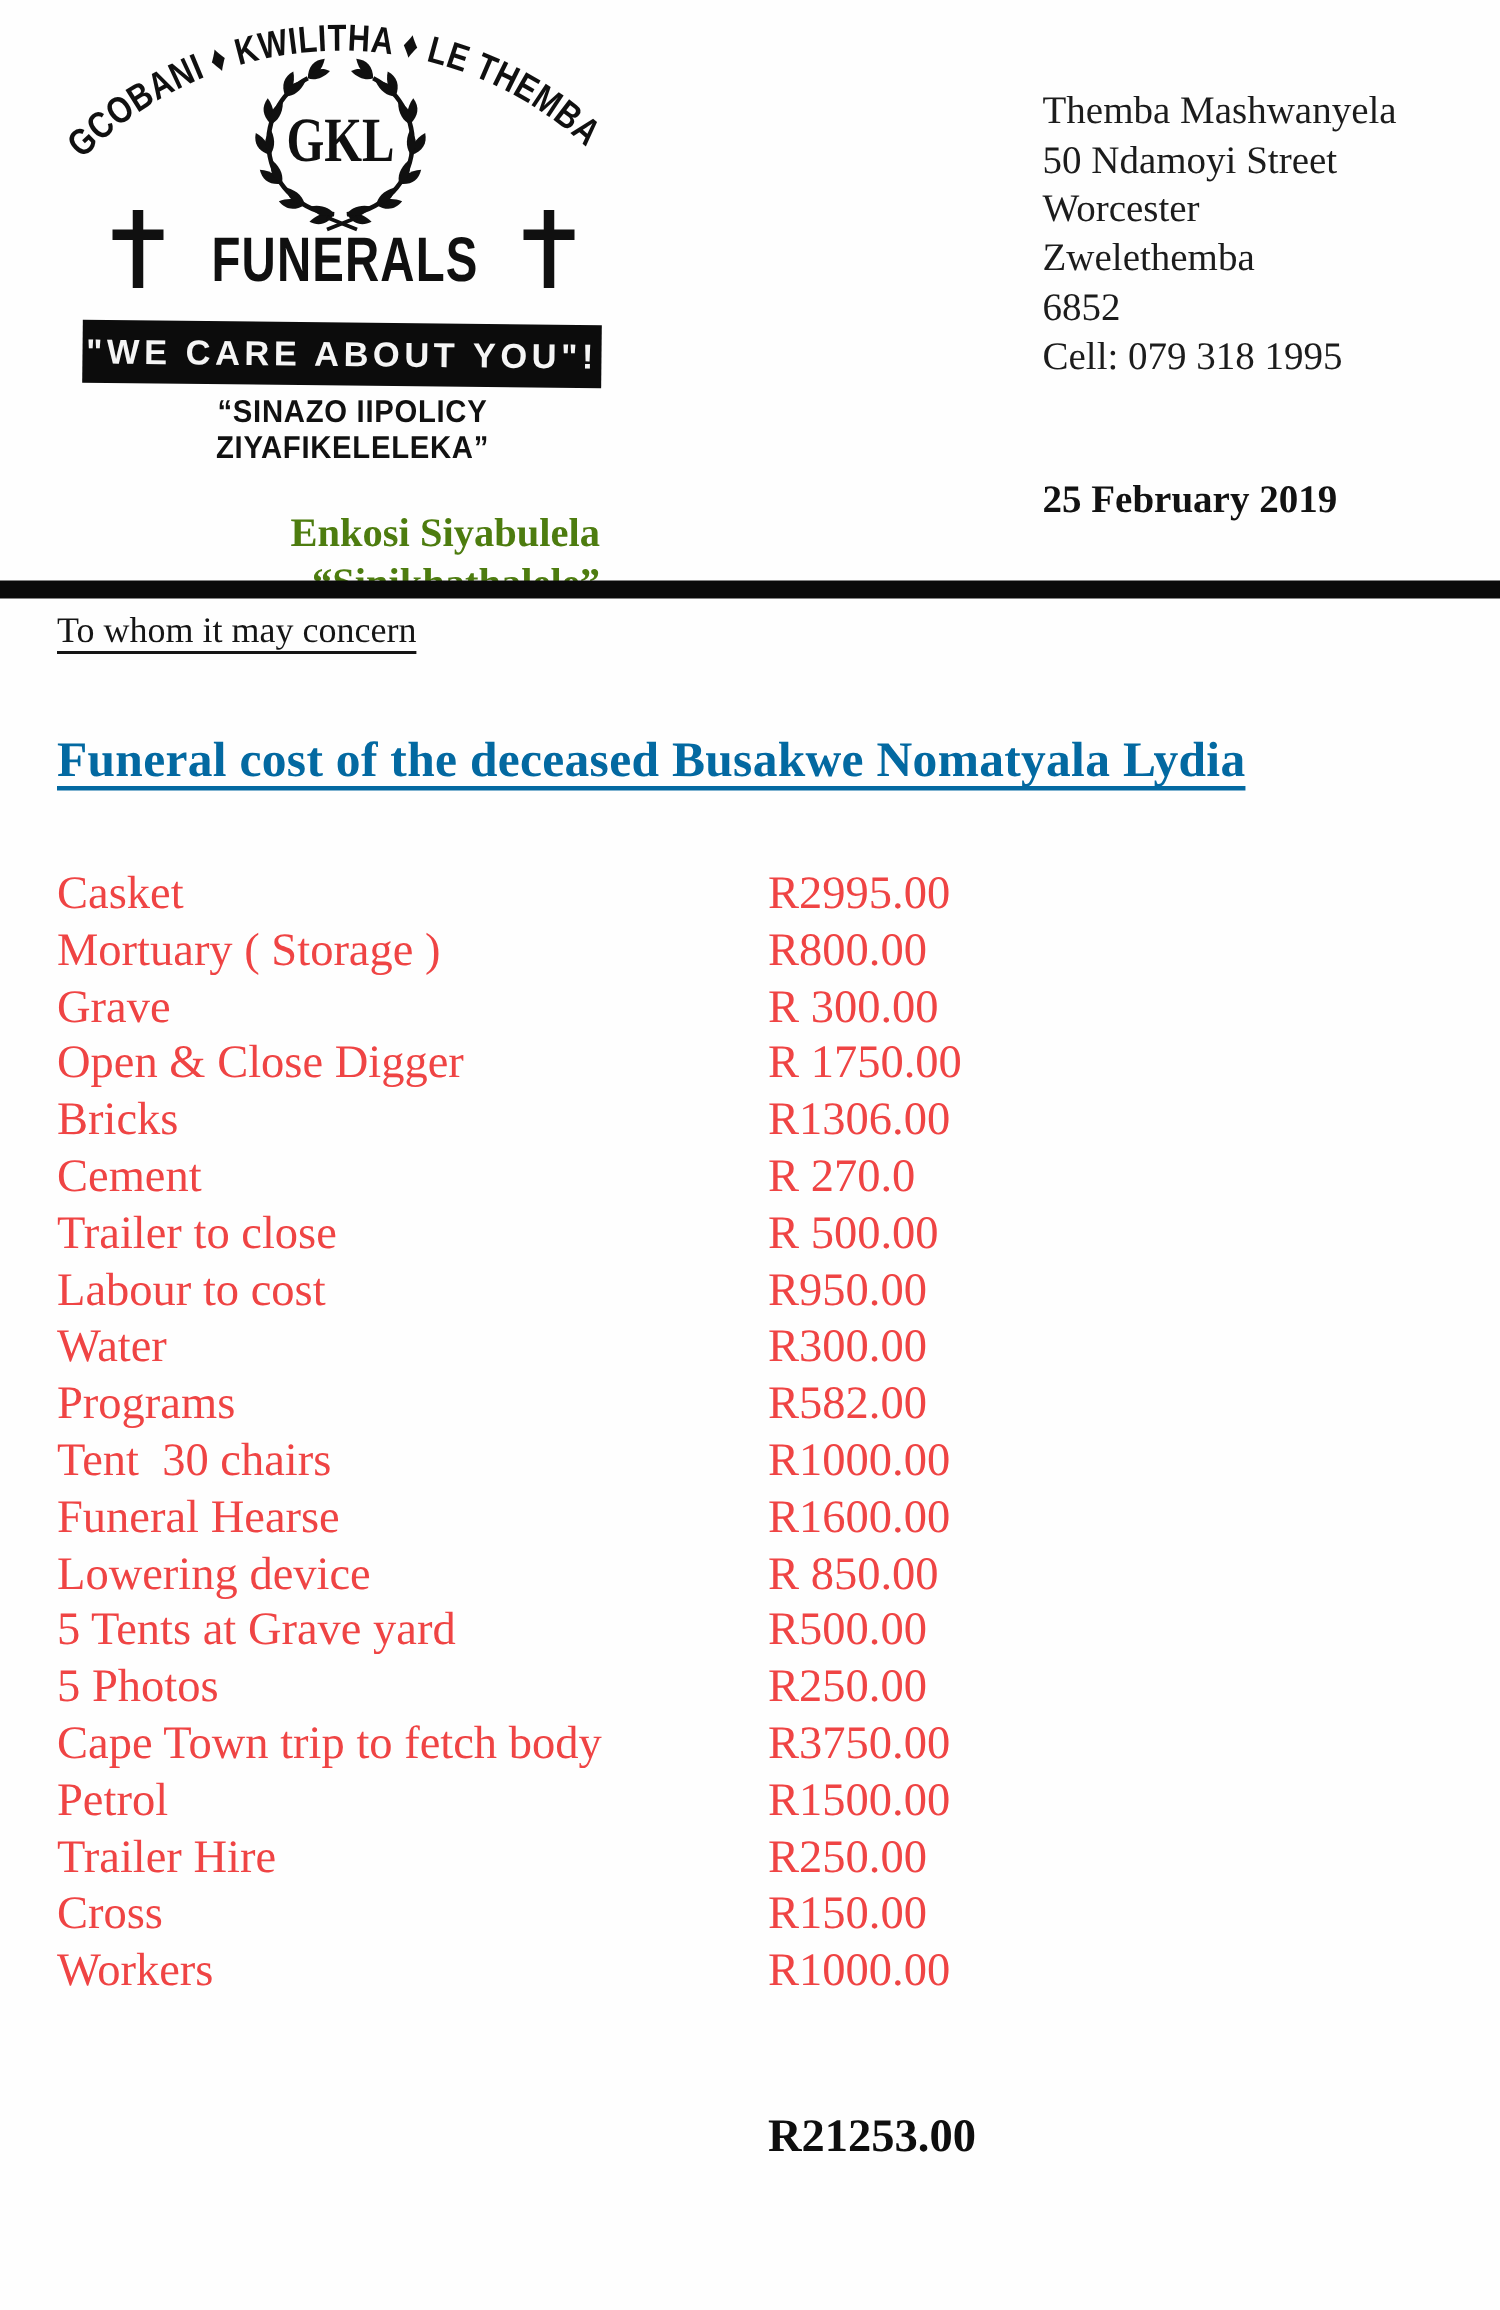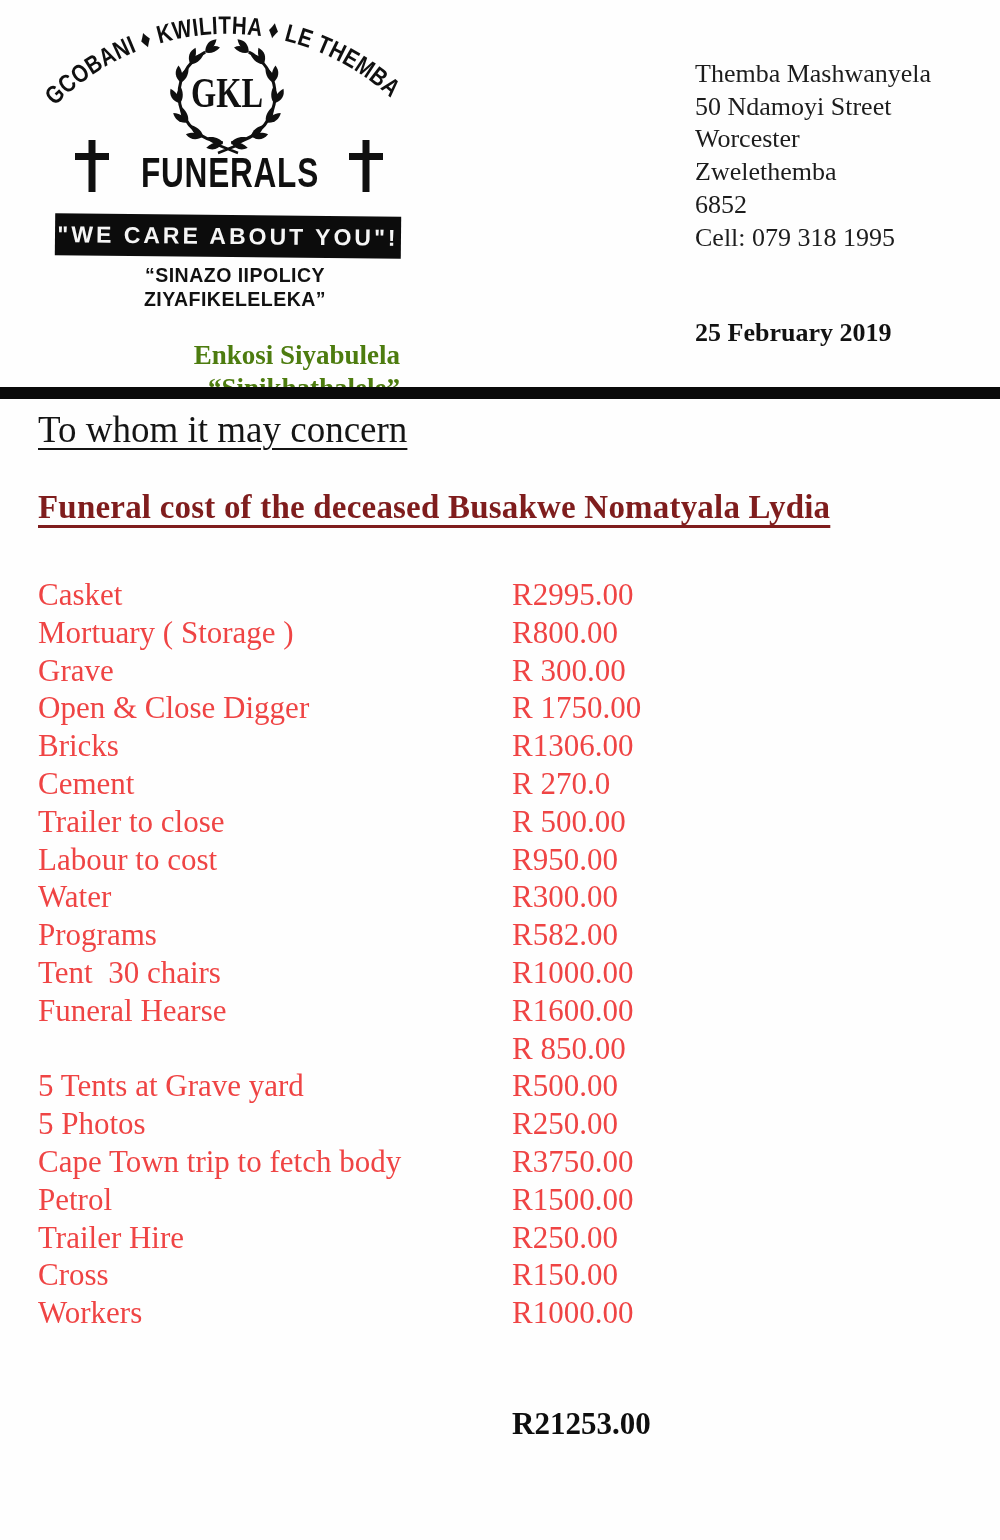--- a/index.html
+++ b/index.html
@@ -50,26 +50,26 @@
     position: absolute; left: 695px; top: 318px;
     font-size: 26px; font-weight: bold; color: #121212;
   }
 
   
   .rule { position: absolute; left: 0; top: 387px; width: 1000px; height: 12px; background: #0a0a0a; }
 
   
   .salutation {
     position: absolute; left: 38px; top: 408px;
-    font-size: 37px; color: #151515;
+    font-size: 24px; color: #151515;
     text-decoration: underline; text-decoration-thickness: 2px; text-underline-offset: 6px;
   }
   .subject {
     position: absolute; left: 38px; top: 489px;
-    font-size: 33px; font-weight: bold; color: #7f1d1d; letter-spacing: 0.2px;
+    font-size: 33px; font-weight: bold; color: #0369a1; letter-spacing: 0.2px;
     text-decoration: underline; text-decoration-thickness: 3px; text-underline-offset: 7px;
   }
   .items { position: absolute; left: 38px; top: 576px; width: 924px; }
   .row { position: relative; height: 37.8px; line-height: 37.8px; font-size: 31px; color: #ef4444; }
   .row .label { white-space: pre; }
   .row .price { position: absolute; left: 474px; top: 0; }
   .total {
     position: absolute; left: 512px; top: 1406px;
     font-size: 31px; font-weight: bold; color: #0e0e0e;
   }
@@ -227,20 +227,21 @@
         <span class="label">Tent  30 chairs</span>
         <span class="price">R1000.00</span>
       </div>
 
       <div class="row">
         <span class="label">Funeral Hearse</span>
         <span class="price">R1600.00</span>
       </div>
 
       <div class="row">
+        <span class="label">Lowering device</span>
         <span class="price">R 850.00</span>
       </div>
 
       <div class="row">
         <span class="label">5 Tents at Grave yard</span>
         <span class="price">R500.00</span>
       </div>
 
       <div class="row">
         <span class="label">5 Photos</span>

